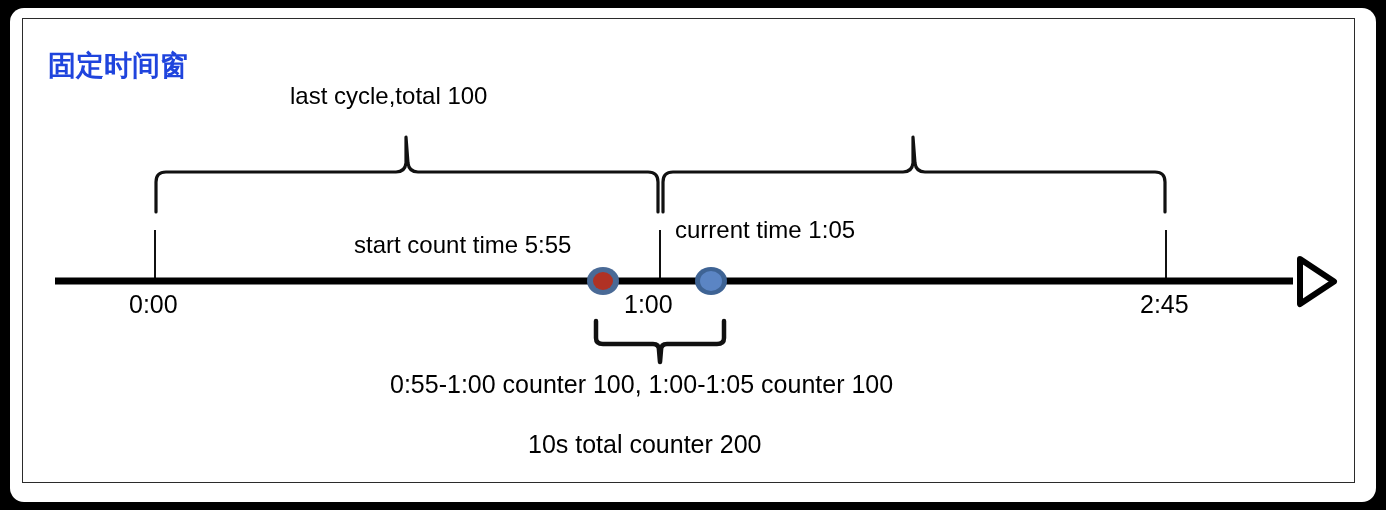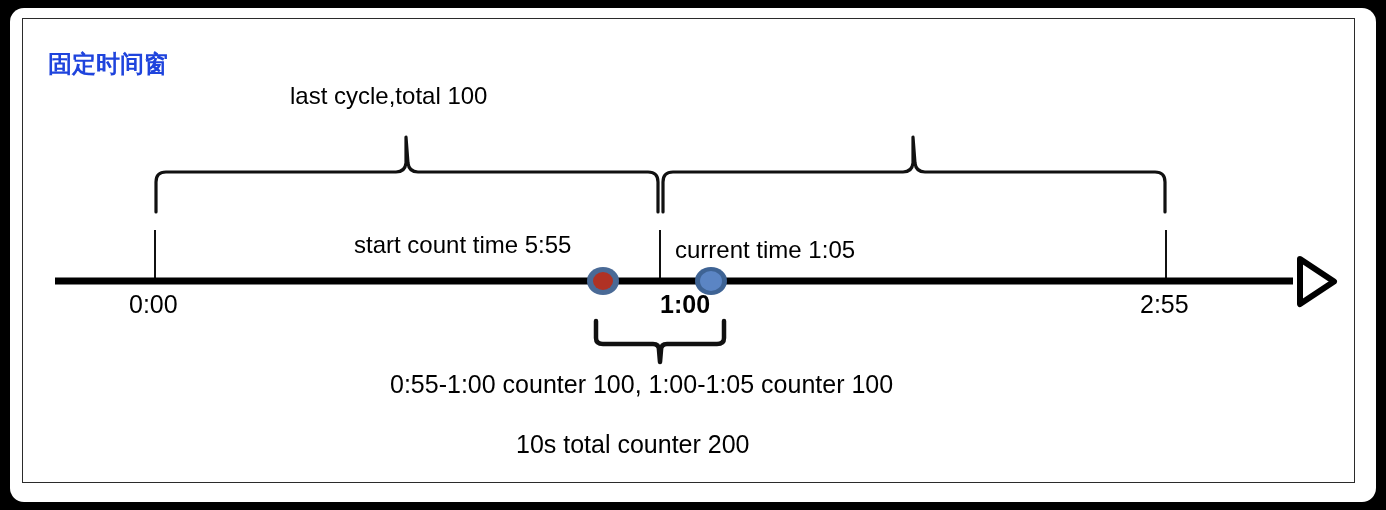--- a/index.html
+++ b/index.html
@@ -45,21 +45,21 @@
   .lbl {
     position: absolute;
     color: #000000;
     white-space: nowrap;
     line-height: 1;
   }
   #title {
     position: absolute;
     left: 48px;
     top: 52px;
-    font-size: 24px;
+    font-size: 28px;
     font-weight: 700;
     color: #1f44dd;
     white-space: nowrap;
     line-height: 1;
   }
   .cycle-lbl { font-size: 24px; }
   .evt-lbl   { font-size: 24px; }
   .tick-lbl  { font-size: 25px; }
   .foot-lbl  { font-size: 25px; }
 </style>
@@ -125,24 +125,24 @@
              L 724,321"></path>
   </svg>
 
   <div id="title">固定时间窗</div>
 
   <div class="lbl cycle-lbl" style="left:290px; top:84px;">last cycle,total 100</div>
 
 
   <div class="lbl evt-lbl" style="left:354px; top:233px;">start count time 5:55</div>
 
-  <div class="lbl evt-lbl" style="left:675px; top:238px;">current time 1:05</div>
+  <div class="lbl evt-lbl" style="left:675px; top:218px;">current time 1:05</div>
 
   <div class="lbl tick-lbl" style="left:129px; top:292px;">0:00</div>
 
-  <div class="lbl tick-lbl" style="left:660px; top:292px;font-weight:bold;">1:00</div>
+  <div class="lbl tick-lbl" style="left:624px; top:292px;">1:00</div>
 
-  <div class="lbl tick-lbl" style="left:1140px; top:292px;">2:55</div>
+  <div class="lbl tick-lbl" style="left:1140px; top:292px;">2:45</div>
 
   <div class="lbl foot-lbl" style="left:390px; top:372px;">0:55-1:00 counter 100, 1:00-1:05 counter 100</div>
 
-  <div class="lbl foot-lbl" style="left:516px; top:432px;">10s total counter 200</div>
+  <div class="lbl foot-lbl" style="left:528px; top:432px;">10s total counter 200</div>
 </div>
 
 </body></html>

